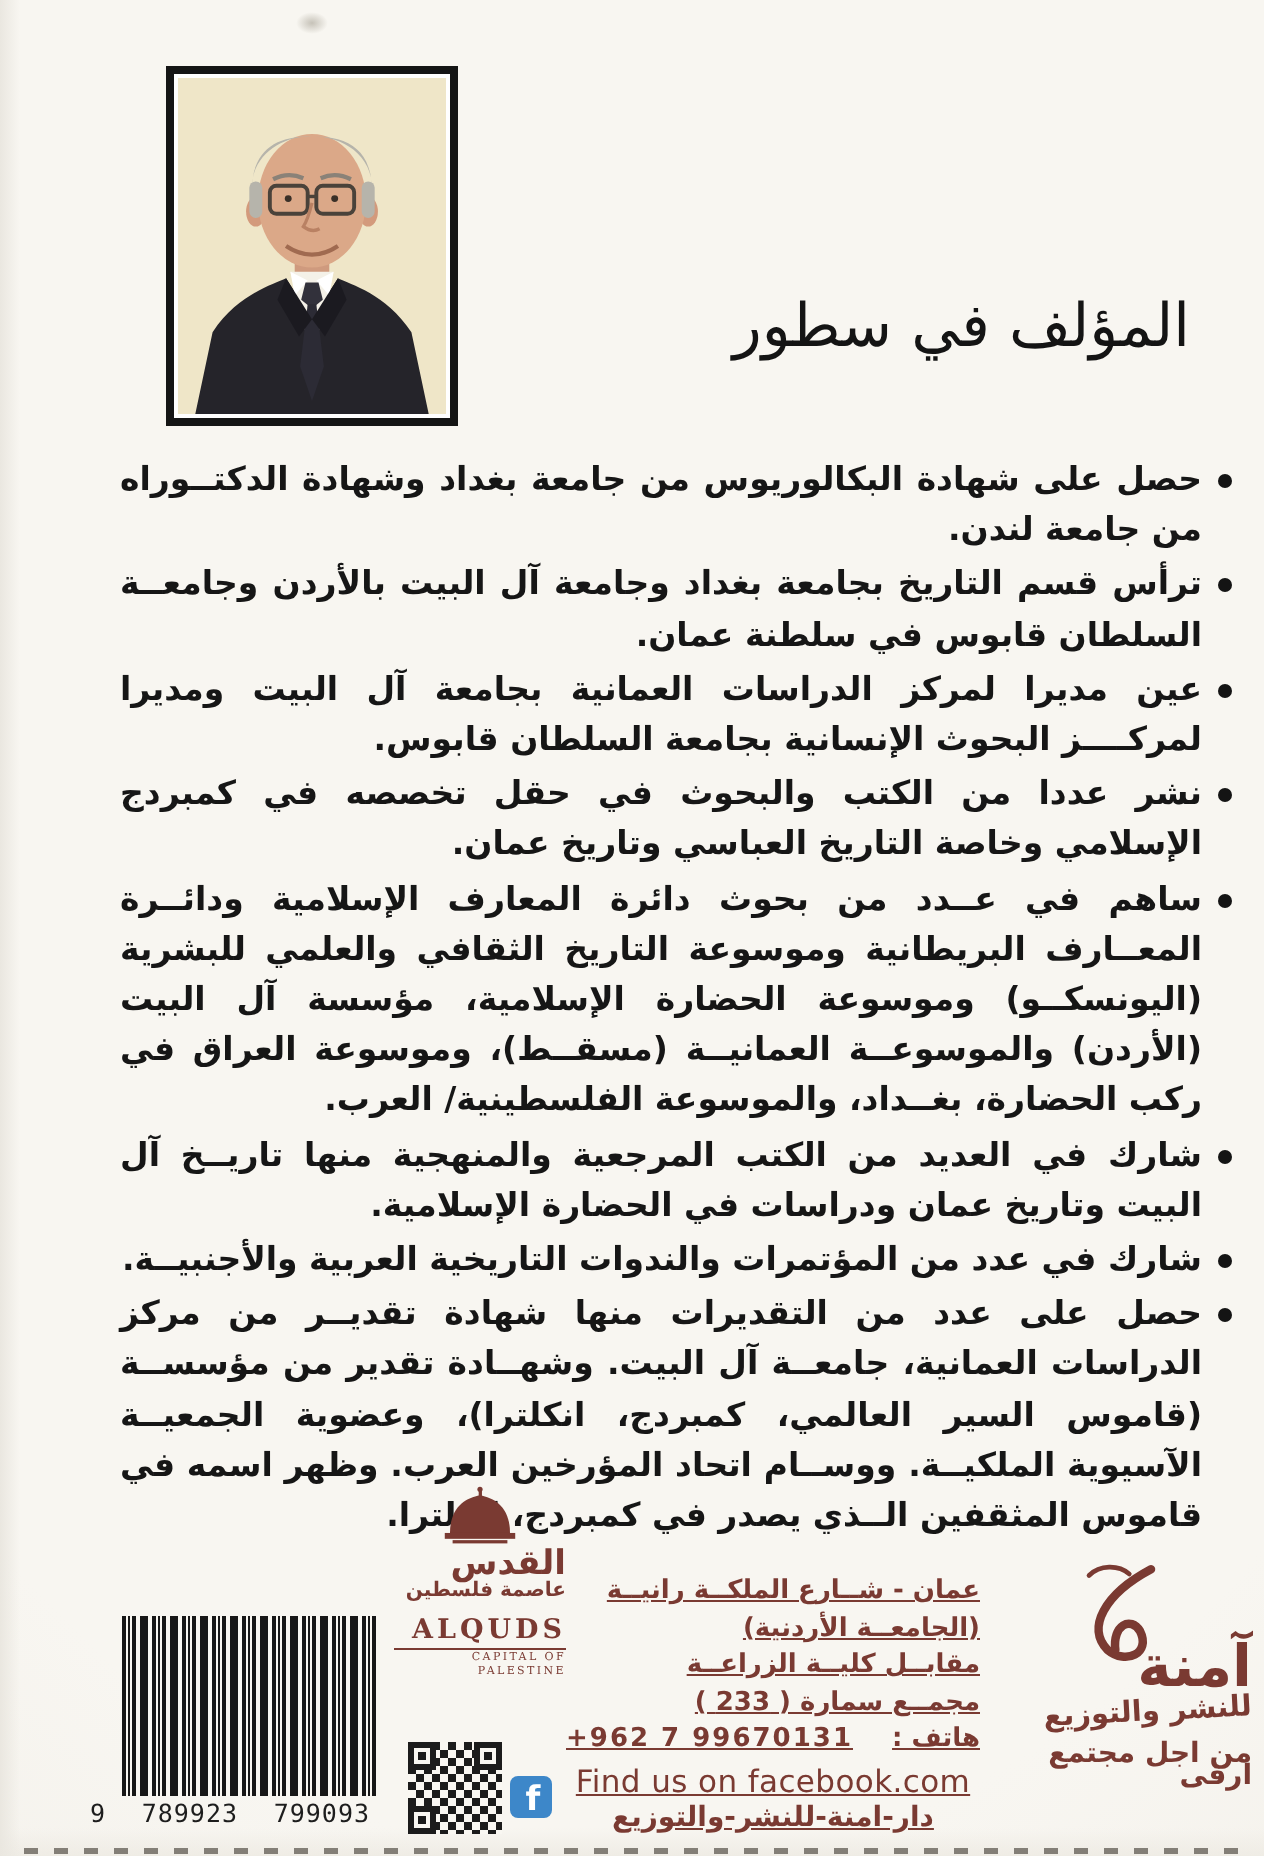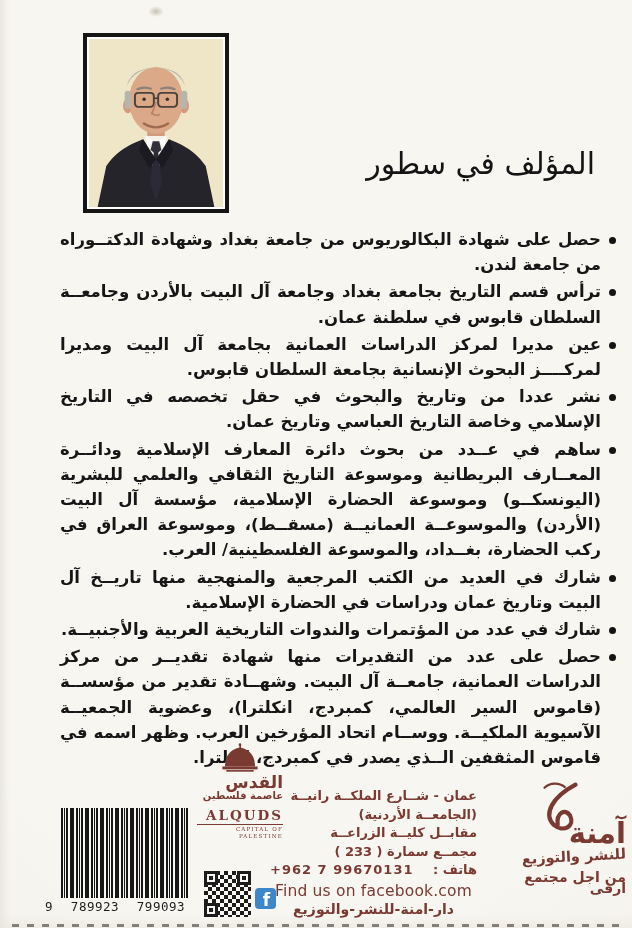--- a/index.html
+++ b/index.html
@@ -67,22 +67,22 @@
     background-color:#f9f7f2;}
   .qr i{position:absolute;width:14px;height:14px;border:3px solid #1c1c1c;background:#f9f7f2;}
   .qr i::after{content:"";position:absolute;inset:2px;background:#1c1c1c;}
   .qr .tl{left:0;top:0;}  .qr .tr{right:0;top:0;}  .qr .bl{left:0;bottom:0;}
   .fb-badge{position:absolute;left:255px;top:888px;width:21px;height:21px;border-radius:4px;
     background:var(--fb);color:#fff;font-weight:bold;font-size:17px;line-height:21px;
     text-align:center;overflow:hidden;}
   .fb-badge span{display:inline-block;transform:translate(1px,2px);}
 
   
-  .contact{position:absolute;right:155px;top:787px;width:207px;direction:rtl;
-    color:var(--maroon);font-weight:bold;font-size:13px;line-height:18.6px;text-align:right;}
+  .contact{position:absolute;right:142px;top:787px;width:207px;direction:rtl;
+    color:var(--maroon);font-weight:bold;font-size:13px;line-height:18.6px;text-align:right;text-decoration:underline;}
   .phone-row{display:flex;justify-content:space-between;align-items:baseline;}
   .phone-number{direction:ltr;unicode-bidi:isolate;letter-spacing:1px;}
   .fb-cta{direction:ltr;text-align:center;font-weight:normal;font-size:15.5px;
     line-height:19px;margin-top:2px;letter-spacing:.2px;}
   .fb-page{text-align:center;font-size:14px;line-height:17px;}
 
   
   .publisher{position:absolute;left:494px;top:780px;width:132px;text-align:right;color:var(--maroon);}
   .flame{display:block;margin:0 auto;width:86px;height:62px;}
   .pub-name{font-size:29px;font-weight:bold;line-height:30px;margin-top:-24px;}
@@ -137,21 +137,21 @@
     <li class="bio-item">
       <span class="dot"></span>
       <span class="bio-text">ترأس قسم التاريخ بجامعة بغداد وجامعة آل البيت بالأردن وجامعــة السلطان قابوس في سلطنة عمان.</span>
     </li>
     <li class="bio-item">
       <span class="dot"></span>
       <span class="bio-text">عين مديرا لمركز الدراسات العمانية بجامعة آل البيت ومديرا لمركــــز البحوث الإنسانية بجامعة السلطان قابوس.</span>
     </li>
     <li class="bio-item">
       <span class="dot"></span>
-      <span class="bio-text">نشر عددا من وتاريخ والبحوث في حقل تخصصه في التاريخ الإسلامي وخاصة التاريخ العباسي وتاريخ عمان.</span>
+      <span class="bio-text">نشر عددا من الكتب والبحوث في حقل تخصصه في كمبردج الإسلامي وخاصة التاريخ العباسي وتاريخ عمان.</span>
     </li>
     <li class="bio-item">
       <span class="dot"></span>
       <span class="bio-text">ساهم في عــدد من بحوث دائرة المعارف الإسلامية ودائــرة المعــارف البريطانية وموسوعة التاريخ الثقافي والعلمي للبشرية (اليونسكــو) وموسوعة الحضارة الإسلامية، مؤسسة آل البيت (الأردن) والموسوعــة العمانيــة (مسقــط)، وموسوعة العراق في ركب الحضارة، بغــداد، والموسوعة الفلسطينية/ العرب.</span>
     </li>
     <li class="bio-item">
       <span class="dot"></span>
       <span class="bio-text">شارك في العديد من الكتب المرجعية والمنهجية منها تاريــخ آل البيت وتاريخ عمان ودراسات في الحضارة الإسلامية.</span>
     </li>
     <li class="bio-item">

